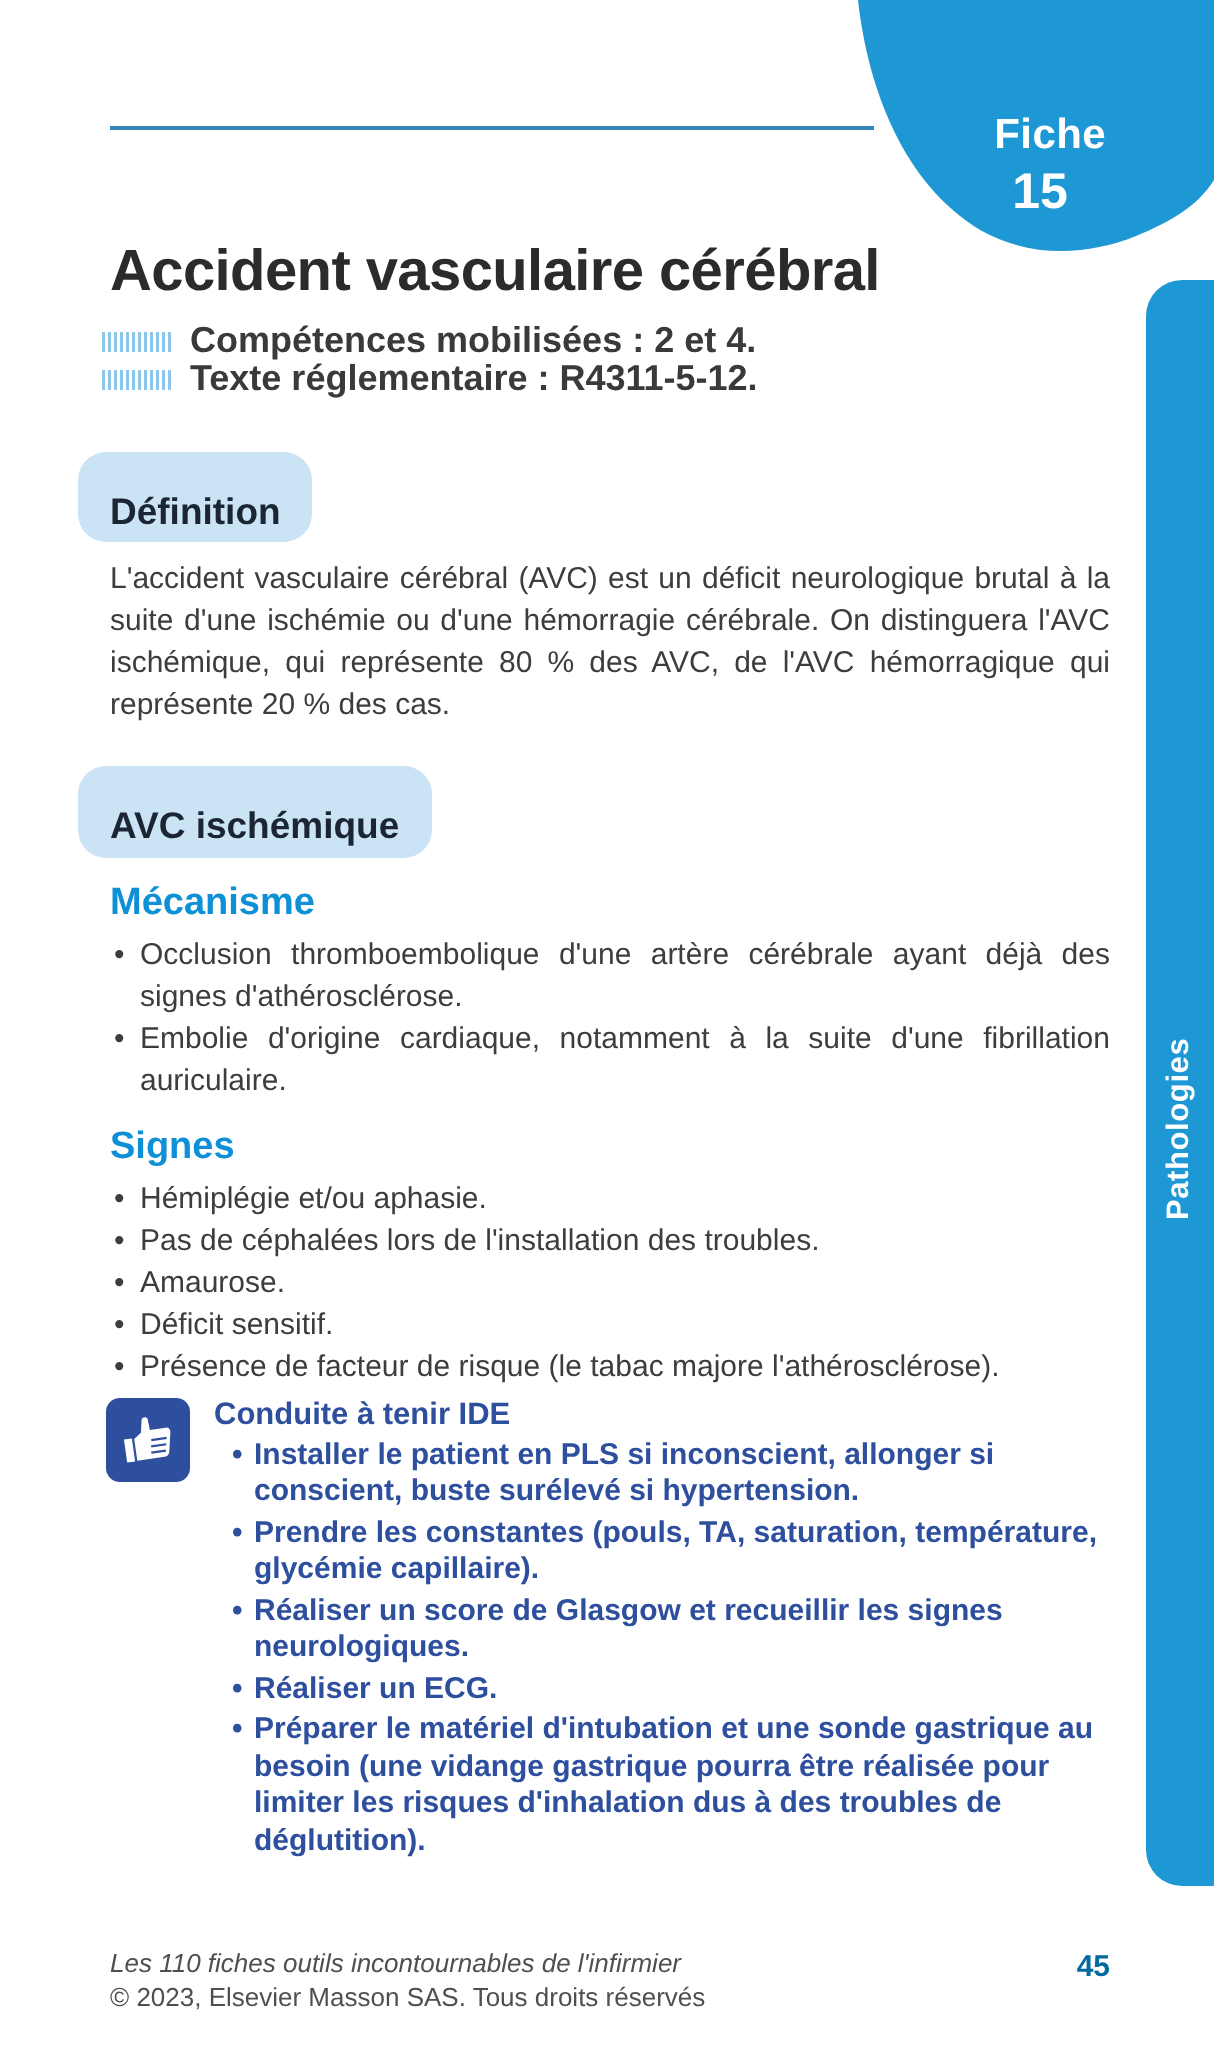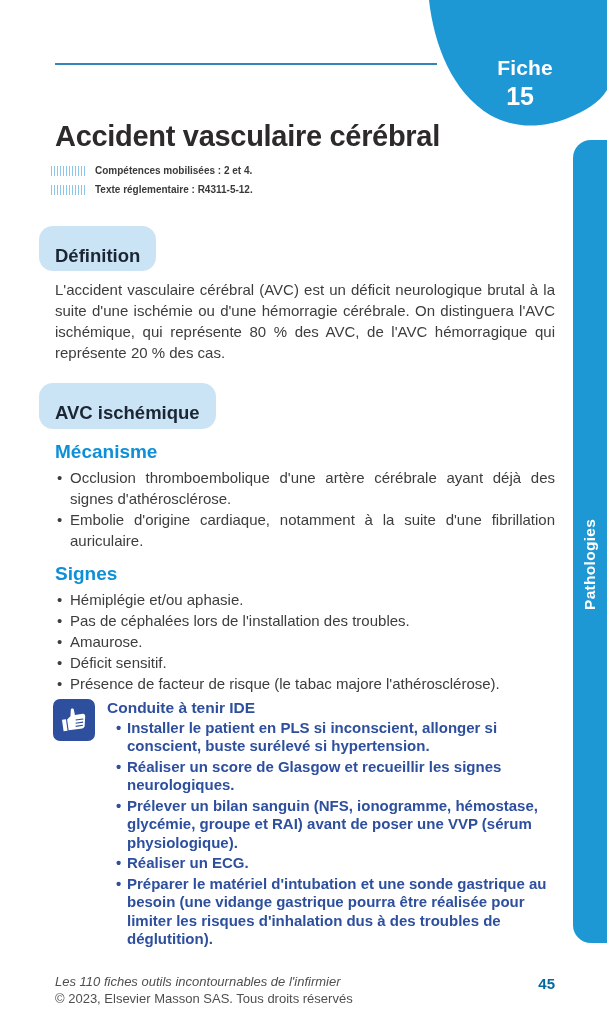--- a/index.html
+++ b/index.html
@@ -27,21 +27,21 @@
   }
   
   .page{position:absolute;left:55px;top:0;width:500px;}
   h1.title{margin:118px 0 0;font-size:29px;line-height:36px;font-weight:bold;color:#2C2B29;letter-spacing:-.3px;}
   .meta{margin-top:7px;}
   .meta-row{display:flex;align-items:center;height:19px;}
   .barcode{
     width:36px;height:10px;flex:none;margin-left:-4px;margin-right:8px;
     background:repeating-linear-gradient(90deg,#8CC6E8 0 1.4px,transparent 1.4px 3px);
   }
-  .meta-text{font-size:10px;font-weight:bold;color:#3A3A3A;}
+  .meta-text{font-size:18px;font-weight:bold;color:#3A3A3A;}
   .pill{
     display:inline-block;background:#CBE4F5;border-radius:14px;
     padding:20px 16px 5px;margin-left:-16px;
     font-size:18.5px;font-weight:bold;color:#1B2533;line-height:1.1;
   }
   .pill-def{margin-top:27px;}
   .pill-avc{margin-top:20px;}
   p.body-text{margin:8px 0 0;font-size:15px;line-height:21px;color:#3D3D3D;text-align:justify;hyphens:manual;}
   h3.sub{margin:12px 0 0;font-size:19px;line-height:22px;font-weight:bold;color:#0E90D6;}
   ul.dark-list{list-style:none;margin:4px 0 0;padding:0 0 0 2px;}
@@ -129,22 +129,22 @@
       <svg width="30" height="30" viewBox="0 0 24 24" aria-hidden="true">
         <path fill="#ffffff" d="M2.5 10.5h3.2v9.3H2.5z"></path>
         <path fill="#ffffff" d="M6.6 19.6v-8.8l3-2.1 1-5.1c.2-1.2 2.3-1.1 2.4.1l.3 4.4h6.4c1.1 0 1.8 1 1.6 2.1l-1.5 7.6c-.2 1-1.1 1.8-2.1 1.8H6.6z"></path>
         <path fill="none" stroke="#2D4F9E" stroke-width="0.9" d="M13.3 12.2h6.2M12.9 14.7h6.1M12.6 17.2h5.9"></path>
       </svg>
     </div>
     <div class="conduite-col">
       <div class="conduite-title">Conduite à tenir IDE</div>
       <ul class="blue-list">
           <li>Installer le patient en PLS si inconscient, allonger si conscient, buste surélevé si hypertension.</li>
+          <li>Prendre les constantes (pouls, TA, saturation, température, glycémie capillaire).</li>
           <li>Réaliser un score de Glasgow et recueillir les signes neurologiques.</li>
-          <li>Prélever un bilan sanguin (NFS, ionogramme, hémostase, glycémie, groupe et RAI) avant de poser une VVP (sérum physiologique).</li>
           <li>Réaliser un ECG.</li>
           <li>Préparer le matériel d'intubation et une sonde gastrique au besoin (une vidange gastrique pourra être réalisée pour limiter les risques d'inhalation dus à des troubles de déglutition).</li>
         </ul>
     </div>
   </div>
 
 </div>
 
 <div class="footer">
   <div class="book">Les 110 fiches outils incontournables de l'infirmier</div>

